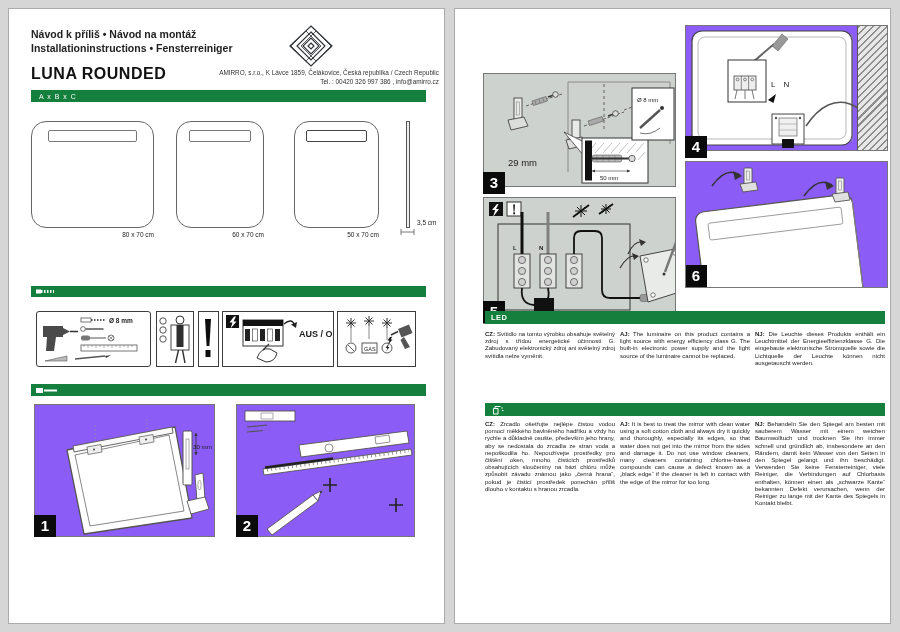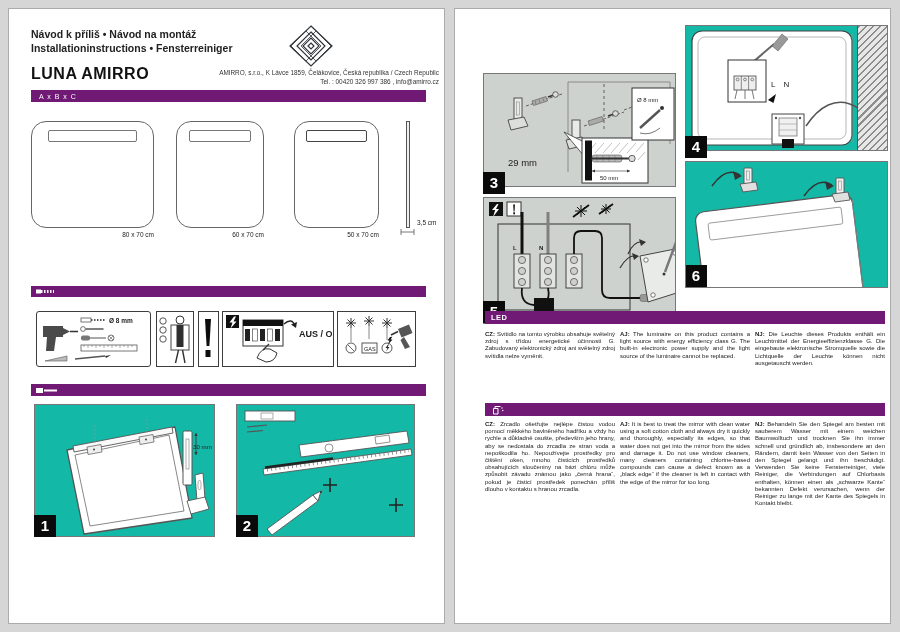--- a/index.html
+++ b/index.html
@@ -1,49 +1,49 @@
 <!DOCTYPE html>
 <html><head>
 <meta charset="utf-8">
 <style>
   html,body{margin:0;padding:0;}
   body{width:900px;height:632px;background:#d6d6d6;font-family:"Liberation Sans",sans-serif;color:#1a1a1a;}
   .canvas{position:relative;width:900px;height:632px;overflow:hidden;}
   .sheet{position:absolute;top:8px;width:437px;height:616px;background:#fff;border:1px solid #ababab;box-sizing:border-box;}
   #sheet1{left:8px;} #sheet2{left:454px;}
   .abs{position:absolute;}
-  .bar{position:absolute;background:#701a75;color:#fff;display:flex;align-items:center;}
+  .bar{position:absolute;background:#15803d;color:#fff;display:flex;align-items:center;}
   .nav{font-weight:bold;font-size:10.5px;line-height:14px;color:#222;}
   .product{font-weight:bold;font-size:16px;letter-spacing:.5px;color:#111;}
   .brand{font-size:22px;color:#3a4046;letter-spacing:1px;font-weight:normal;}
   .addr{font-size:6.4px;line-height:8.5px;color:#333;text-align:right;}
   .mirror{position:absolute;border:1.2px solid #666;border-radius:15px;background:#fff;box-sizing:border-box;}
   .mlight{position:absolute;left:16px;right:16px;top:8px;height:10px;border:1px solid #777;border-radius:2px;}
   .msize{position:absolute;font-size:6.5px;color:#222;text-align:right;}
   .sideview{position:absolute;width:4px;border:1px solid #555;background:#eee;box-sizing:border-box;}
   .panel{position:absolute;border:1.4px solid #3d3d3d;background:#fff;box-sizing:border-box;overflow:hidden;}
-  .spanel{position:absolute;border:1px solid #777;background:#14b8a6;box-sizing:border-box;}
+  .spanel{position:absolute;border:1px solid #777;background:#8b5cf6;box-sizing:border-box;}
   .gray{background:#ced2ce;margin-top:36px;}
   .stepnum{position:absolute;left:-1px;width:22px;height:22px;background:#0a0a0a;color:#fff;font-weight:bold;font-size:15px;line-height:22px;text-align:center;}
   .col{position:absolute;width:130px;font-size:6px;line-height:7.2px;text-align:justify;color:#1c1c1c;}
   .col b{font-weight:bold;}
   .hatch{position:absolute;top:0;right:0;width:30px;height:100%;background:repeating-linear-gradient(135deg,#8d8d8d 0 1.5px,#e7e7e7 1.5px 5px);border-left:1px solid #555;box-sizing:border-box;}
   svg{display:block;}
   svg text{font-family:"Liberation Sans",sans-serif;fill:#222;}
 </style>
 </head>
 <body>
 
 <div class="canvas">
 
   <div class="sheet" id="sheet1">
 
     <div class="abs nav" style="left:22px;top:18px;">Návod k příliš • Návod na montáž</div>
     <div class="abs nav" style="left:22px;top:32px;">Installationinstructions • Fensterreiniger</div>
-    <div class="abs product" style="left:22px;top:56px;">LUNA AMIRRO</div>
+    <div class="abs product" style="left:22px;top:56px;">LUNA ROUNDED</div>
 
     <svg class="abs" style="left:278px;top:14px;" width="48" height="46" viewBox="0 0 48 46">
       <g fill="none" stroke="#2f3438" stroke-width="1.2">
         <path d="M24 3 L45 23 L24 43 L3 23 Z"></path>
         <path d="M24 9 L38 23 L24 37 L10 23 Z"></path>
         <path d="M24 15 L32 23 L24 31 L16 23 Z"></path>
         <path d="M24 20 L27 23 L24 26 L21 23 Z"></path>
         <path d="M19 8 L34 23 L19 38 L4 23 Z" stroke-width="0.8"></path>
         <path d="M29 8 L44 23 L29 38 L14 23 Z" stroke-width="0.8"></path>
       </g>

